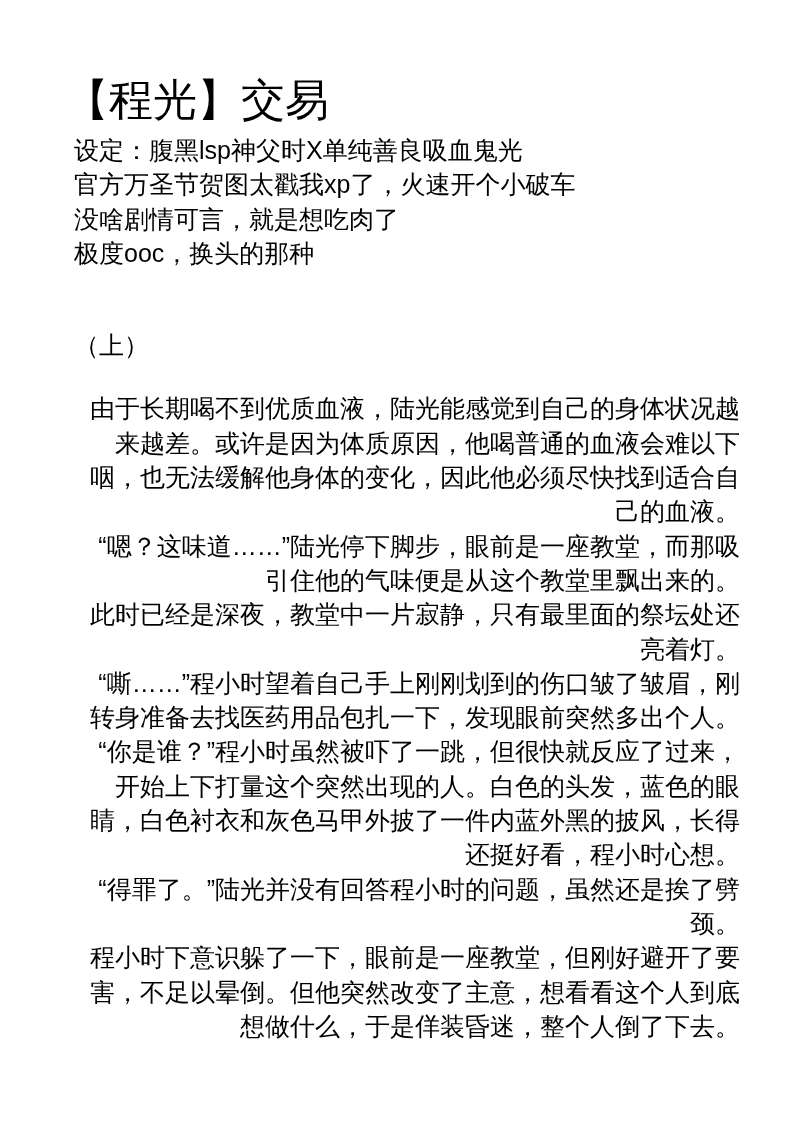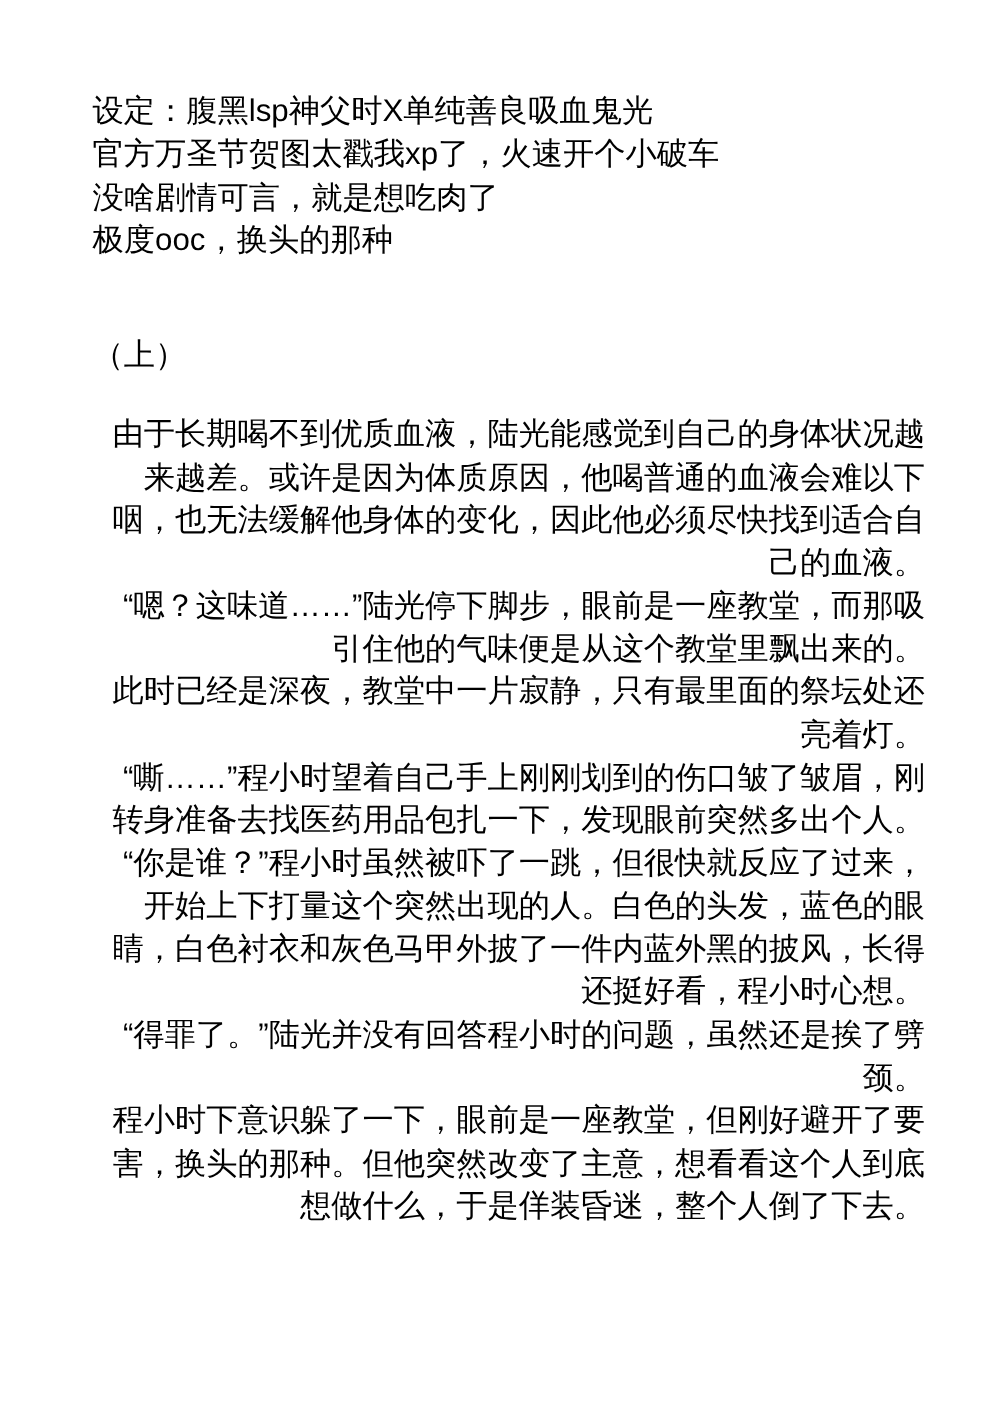--- a/index.html
+++ b/index.html
@@ -31,20 +31,21 @@
   .meta-block { margin: 0; }
   .section-marker { margin-top: 58px; }
   .story-body { margin-top: 29px; }
   .para { margin: 0; padding: 0; text-align: right; }
 </style>
 </head>
 <body style="background: rgb(255, 255, 255);">
 
 <div class="page" style="color: rgb(0, 0, 0);">
 
+  <h1 class="title">【程光】交易</h1>
 
   <div class="meta-block">
     <div class="line">设定：腹黑lsp神父时X单纯善良吸血鬼光</div>
     <div class="line">官方万圣节贺图太戳我xp了，火速开个小破车</div>
     <div class="line">没啥剧情可言，就是想吃肉了</div>
     <div class="line">极度ooc，换头的那种</div>
   </div>
 
   <div class="line section-marker">（上）</div>
 
@@ -79,18 +80,18 @@
       <span class="line" style="display:block">还挺好看，程小时心想。</span>
     </p>
 
     <p class="para">
       <span class="line" style="display:block">“得罪了。”陆光并没有回答程小时的问题，虽然还是挨了劈</span>
       <span class="line" style="display:block">颈。</span>
     </p>
 
     <p class="para">
       <span class="line" style="display:block">程小时下意识躲了一下，眼前是一座教堂，但刚好避开了要</span>
-      <span class="line" style="display:block">害，换头的那种。但他突然改变了主意，想看看这个人到底</span>
+      <span class="line" style="display:block">害，不足以晕倒。但他突然改变了主意，想看看这个人到底</span>
       <span class="line" style="display:block">想做什么，于是佯装昏迷，整个人倒了下去。</span>
     </p>
 
   </div>
 </div>
 
 </body></html>

